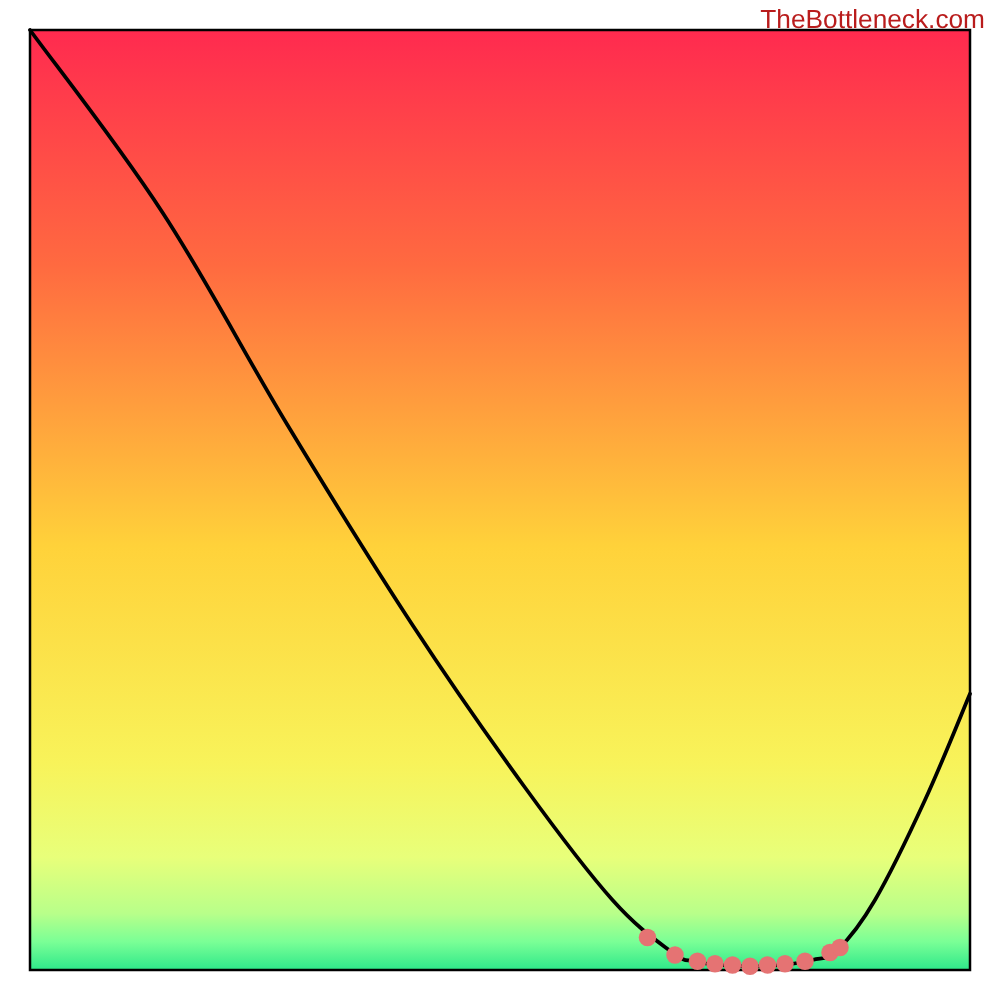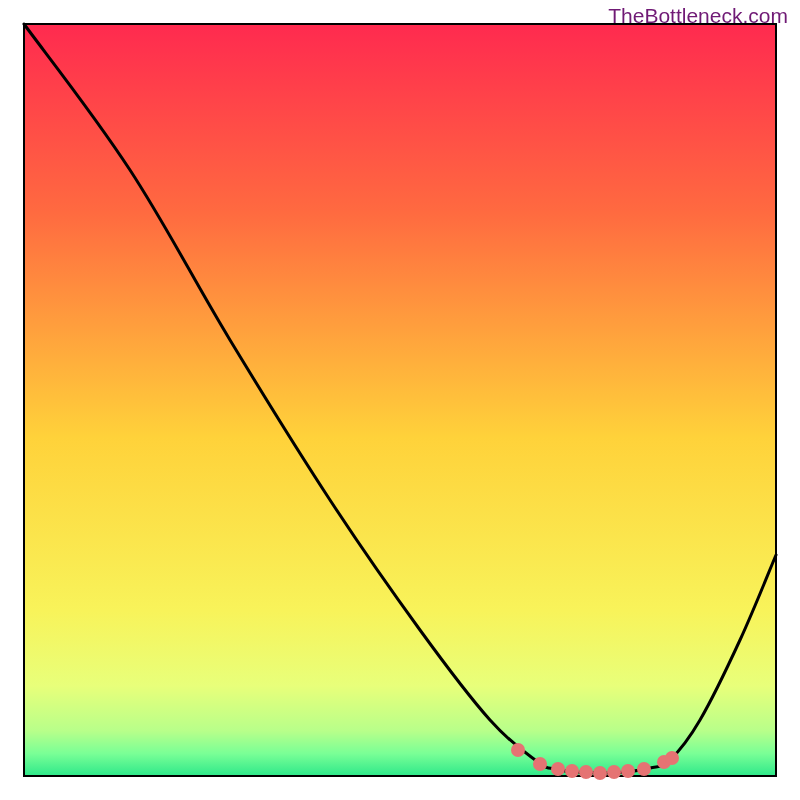--- a/index.html
+++ b/index.html
@@ -1,17 +1,17 @@
 <!DOCTYPE html>
 <html><head>
 <meta charset="utf-8">
 <style>
   * { margin: 0; padding: 0; box-sizing: border-box; }
   body { width: 800px; height: 800px; background: #fff; font-family: Arial, sans-serif; position: relative; }
-  .watermark { position: absolute; top: 4px; right: 12px; font-size: 21px; color: #701a75; font-weight: normal; z-index: 10; }
+  .watermark { position: absolute; top: 4px; right: 12px; font-size: 21px; color: #b91c1c; font-weight: normal; z-index: 10; }
   .chart-container { position: absolute; top: 0; left: 0; width: 800px; height: 800px; }
   svg { display: block; }
 </style>
 </head>
 <body>
 
 <div class="watermark">TheBottleneck.com</div>
 
 <div class="chart-container">
   <svg width="800" height="800" viewBox="0 0 800 800">

